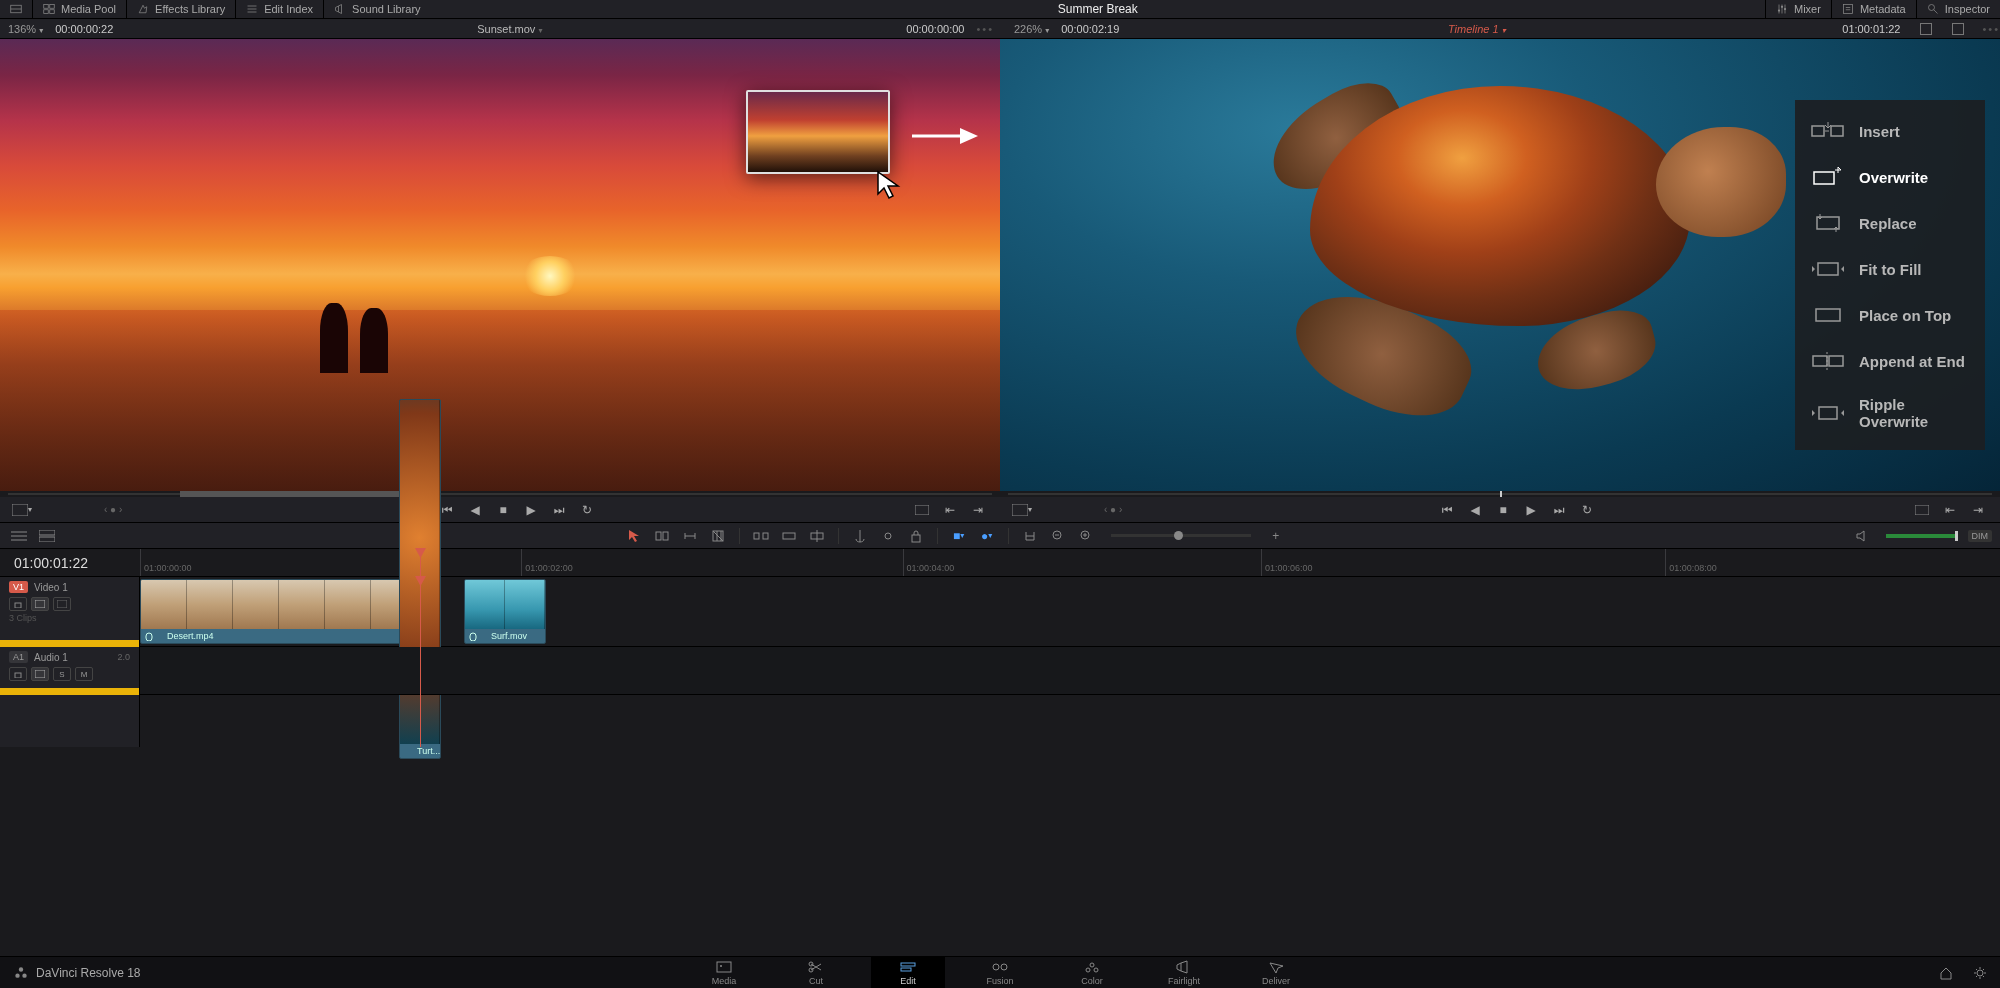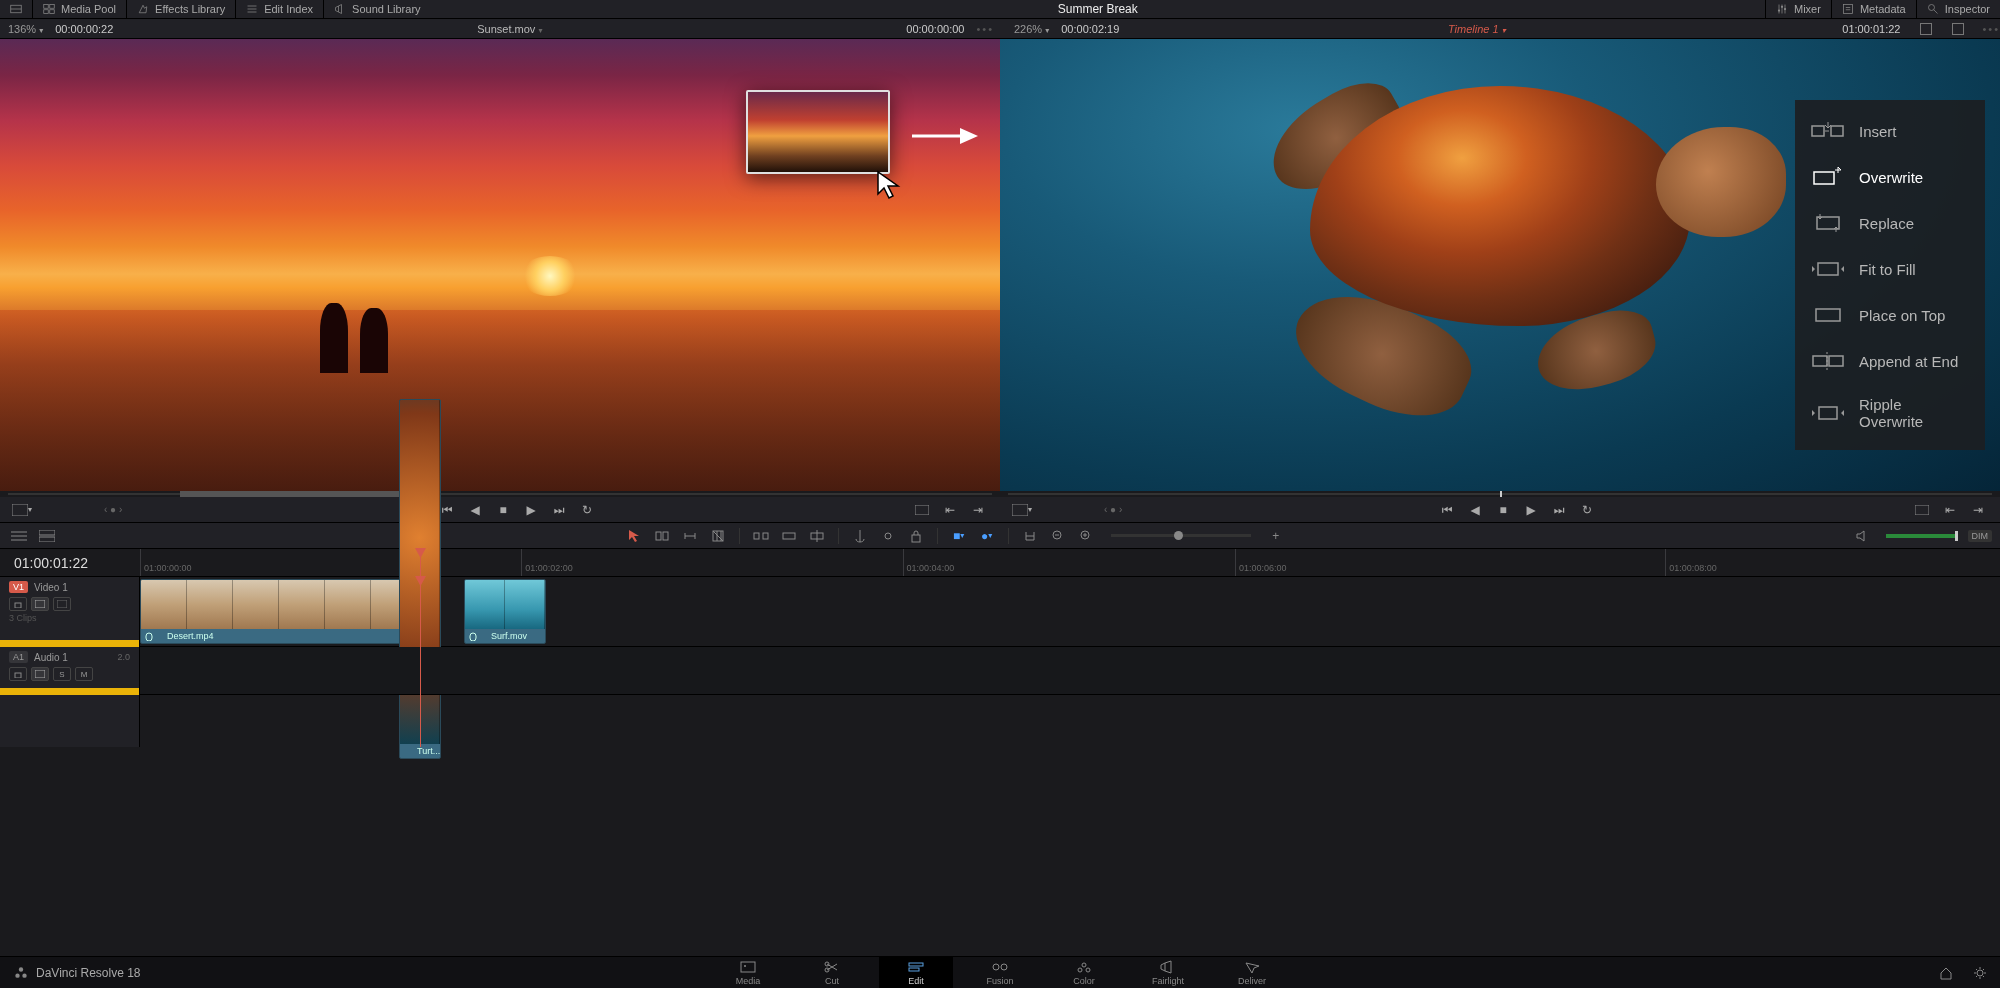--- a/index.html
+++ b/index.html
@@ -18,21 +18,21 @@
 .infobar { height:20px; background:#212126; display:flex; align-items:center; border-bottom:1px solid #000; font-size:11px; }
 .infobar .left, .infobar .right { flex:1; display:flex; align-items:center; gap:12px; }
 .infobar span.tc{ color:#ccc; }
 .infobar span.zoom{ color:#999; padding-left:8px;}
 .infobar .clipname{ flex:1; text-align:center; color:#bbb; }
 .timeline-name{ color:#d65a4a; margin-right:8px;font-style:italic; }
 .dots { letter-spacing:2px; color:#555; cursor:pointer; }
 .sqicon{ width:12px;height:12px;display:inline-block;border:1px solid #777;margin-left:8px; }
 
 
-.viewers { display:flex; height:452px; }
+.viewers { display:flex; height:452px;font-weight:bold; }
 .viewer { flex:1; position:relative; background:#000; overflow:hidden; }
 .viewer.left .canvas { width:100%; height:100%; background:
   linear-gradient(180deg,#5a2a55 0%,#7a2545 8%,#b5334a 18%,#d84a3a 28%,#e8642a 38%,#f08a2a 46%,#f8b04a 52%,#f8a030 55%,#d06a28 62%,#8a4020 72%,#5a2a18 85%,#2a1510 100%);
   position:relative;
 }
 .sun{ position:absolute; left:52%; top:48%; width:60px;height:40px;background:radial-gradient(circle,#fff8c0 0%,#ffd060 40%,transparent 70%); border-radius:50%; }
 .silhouette{ position:absolute; bottom:26%; left:30%; width:120px;height:120px; }
 .silhouette::before,.silhouette::after{content:"";position:absolute;background:#1a0505;border-radius:40% 40% 0 0;}
 .silhouette::before{width:28px;height:70px;left:20px;bottom:0;}
 .silhouette::after{width:28px;height:65px;left:60px;bottom:0;}
@@ -109,21 +109,21 @@
 .clip.turtle .thumbs div{background:radial-gradient(circle at 50% 40%,#e08030,#803818 60%,#104050 100%);}
 .clip.surf .thumbs div{background:linear-gradient(180deg,#70c8d8 0%,#3898b0 60%,#186880 100%);}
 
 
 .tl-rest{height:231px;background:#1a1a1d;}
 
 
 .bottomnav{position:absolute;bottom:0;left:0;right:0;height:32px;background:#111114;display:flex;align-items:center;border-top:1px solid #000;}
 .brand{display:flex;align-items:center;gap:8px;padding:0 14px;font-size:12px;color:#aaa;}
 .brand .logo{width:14px;height:14px;}
-.pages{position:absolute;left:50%;transform:translateX(-50%);display:flex;gap:10px;}
+.pages{position:absolute;left:50%;transform:translateX(-50%);display:flex;gap:18px;}
 .page{width:74px;height:32px;display:flex;flex-direction:column;align-items:center;justify-content:center;gap:2px;font-size:9px;color:#888;cursor:pointer;}
 .page.active{background:#000;color:#ccc;}
 .page .pi{width:18px;height:14px;}
 .corner{position:absolute;right:10px;display:flex;gap:14px;align-items:center;}
 
 svg{display:block;}
 </style>
 </head>
 <body>
 
@@ -513,21 +513,21 @@
     <div class="playhead" id="playhead" style="left: 280px;"></div>
   <div class="tick major" style="left: 0px;">
         <span class="lbl">01:00:00:00</span>
       </div>
       <div class="tick major" style="left: 381.3px;">
         <span class="lbl">01:00:02:00</span>
       </div>
       <div class="tick major" style="left: 762.6px;">
         <span class="lbl">01:00:04:00</span>
       </div>
-      <div class="tick major" style="left: 1095px;">
+      <div class="tick major" style="left: 1121px;">
         <span class="lbl">01:00:06:00</span>
       </div>
       <div class="tick major" style="left: 1525.2px;">
         <span class="lbl">01:00:08:00</span>
       </div>
     </div>
 </div>
 
 <div class="tracks">
   <div class="track-headers">

